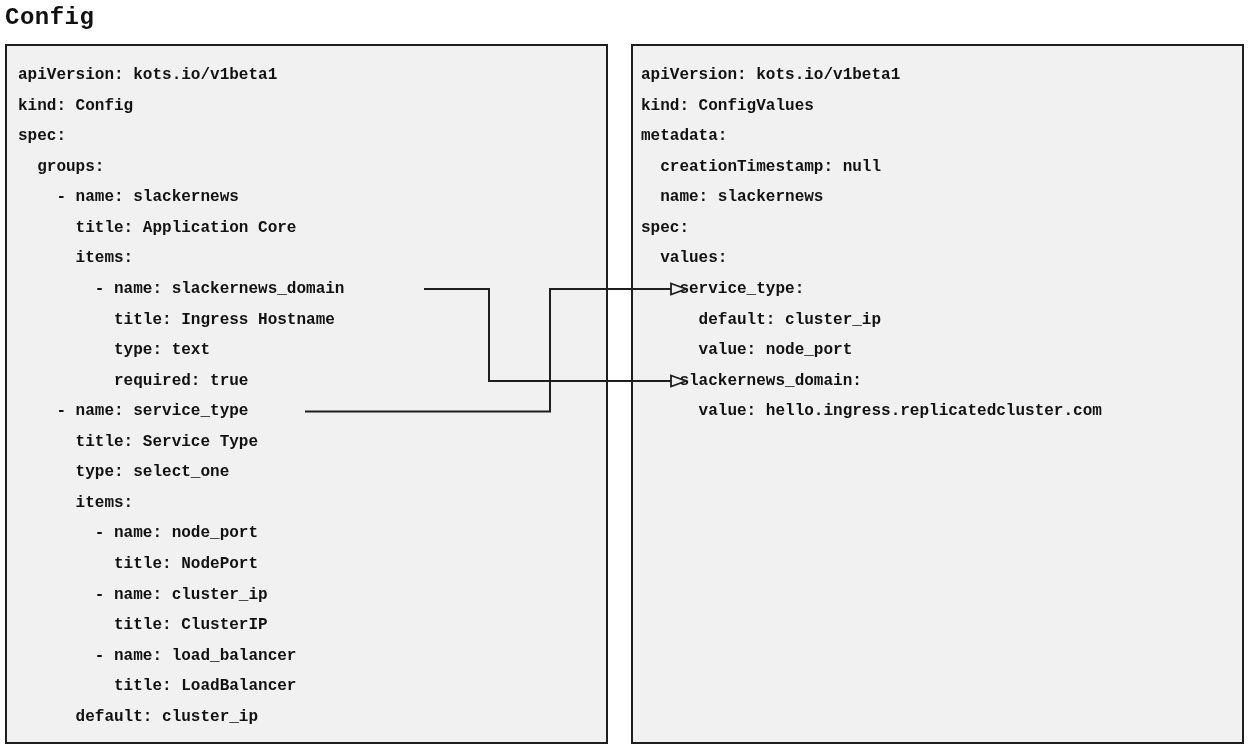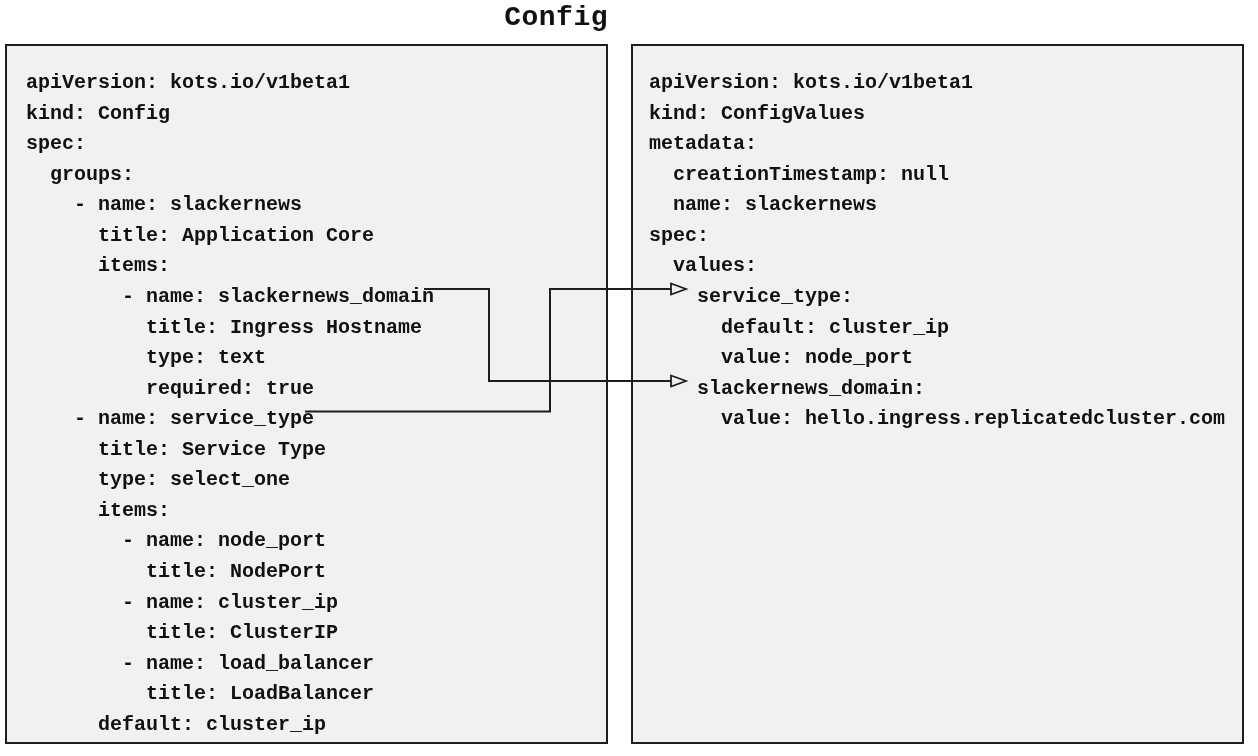--- a/index.html
+++ b/index.html
@@ -16,44 +16,44 @@
     width: 1258px;
     height: 756px;
     background: var(--background);
     overflow: hidden;
     font-family: "Liberation Mono", "DejaVu Sans Mono", monospace;
   }
   .panel-title {
     position: absolute;
     top: 5px;
     height: 26px;
-    text-align: right;
+    text-align: left;
     font-family: "Liberation Mono", "DejaVu Sans Mono", monospace;
     font-weight: bold;
-    font-size: 28px;
+    font-size: 24px;
     line-height: 26px;
     color: var(--text);
     letter-spacing: 0.5px;
   }
   .panel-title.left  { left: 5px;   width: 603px; }
   .panel-title.right { left: 631px; width: 613px; }
   .yaml-box {
     position: absolute;
     top: 44px;
     height: 700px;
     background: var(--box-fill);
     border: 2px solid var(--box-border);
   }
   .yaml-box.left  { left: 5px;   width: 603px; }
   .yaml-box.right { left: 631px; width: 613px; }
   .yaml-box pre {
-    margin: 8px;
+    margin: 0;
     font-family: "Liberation Mono", "DejaVu Sans Mono", monospace;
     font-weight: bold;
-    font-size: 20px;
+    font-size: 16px;
     line-height: 30.57px;
     color: var(--text);
     white-space: pre;
   }
   .yaml-box.left  pre { padding: 14px 0 0 11px; }
   .yaml-box.right pre { padding: 14px 0 0 8px; }
   svg.connector-overlay {
     position: absolute;
     left: 0; top: 0;
     width: 1258px;

